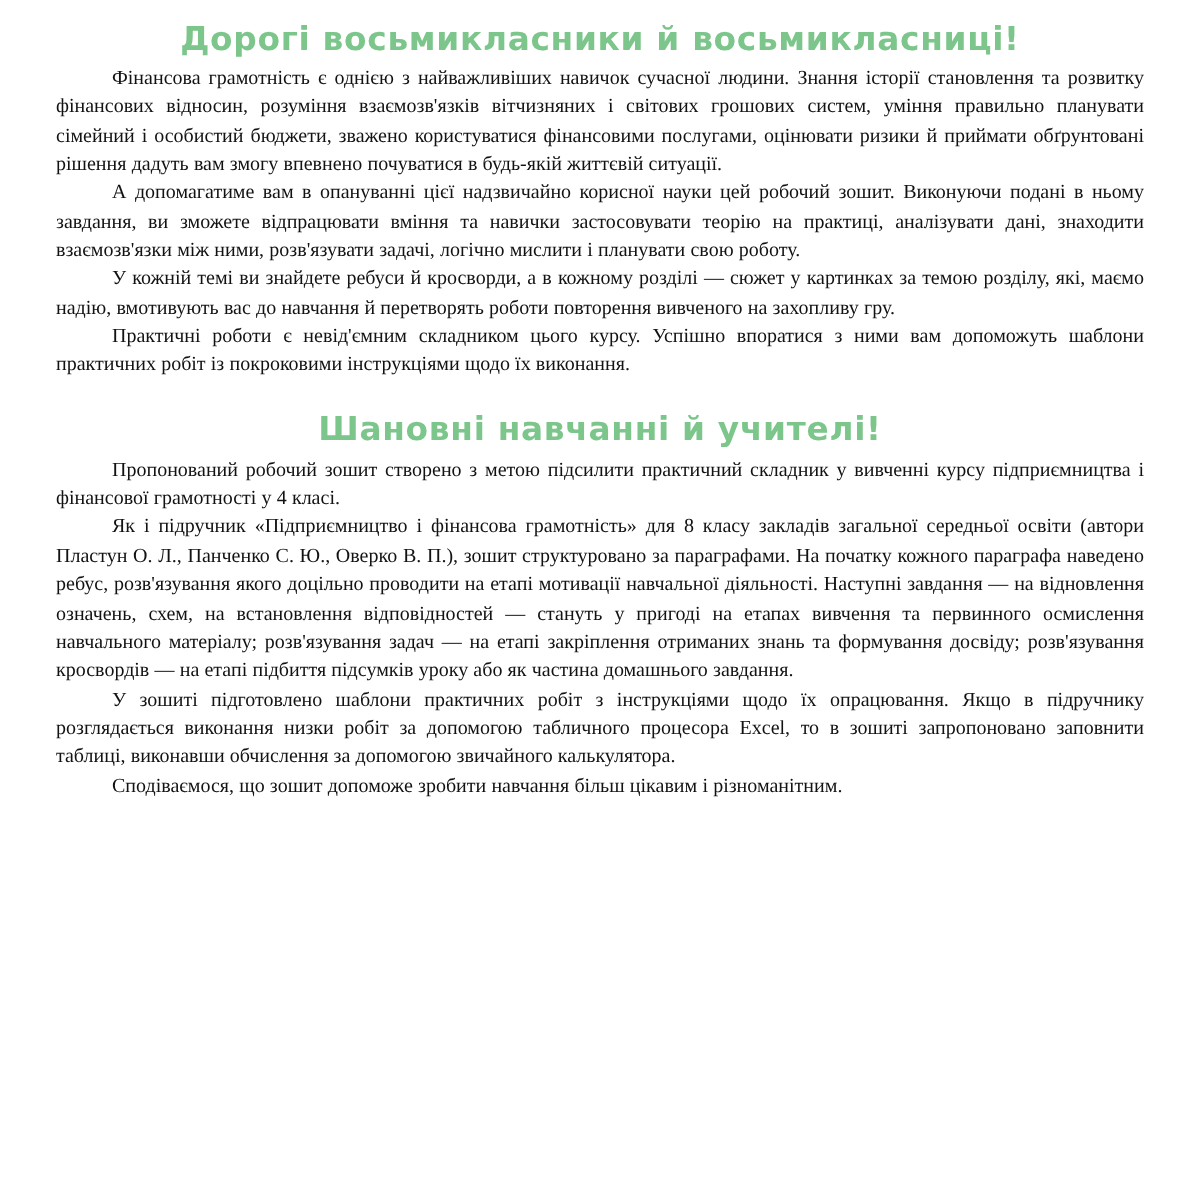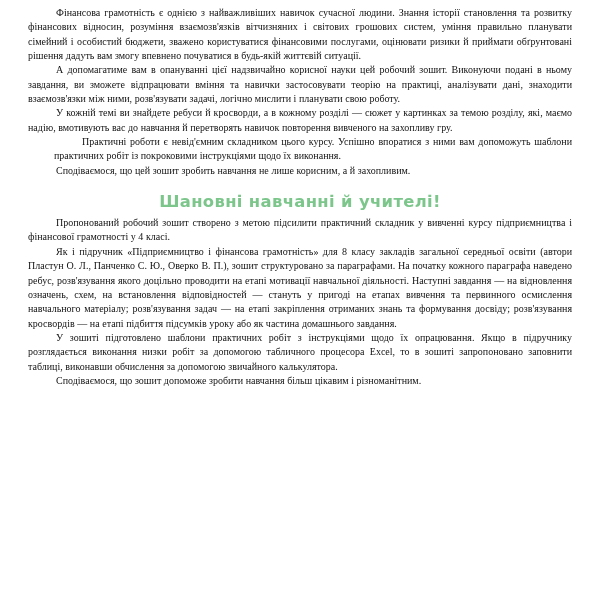--- a/index.html
+++ b/index.html
@@ -58,26 +58,26 @@
   }
   .body-text:last-child { margin-bottom: 0; }
   .block-teachers { }
 </style>
 </head>
 <body>
 
 <div class="page" style="background: rgb(255, 255, 255);">
 
   <div class="block-students">
+    <h1 class="section-heading heading-1" style="color: rgb(124, 198, 139);">Дорогі восьмикласники й восьмикласниці!</h1>
 
     <p class="body-text" style="color: rgb(18, 18, 18);">Фінансова грамотність є однією з найважливіших навичок сучасної людини. Знання історії становлення та розвитку фінансових відносин, розуміння взаємозв'язків вітчизняних і світових грошових систем, уміння правильно планувати сімейний і особистий бюджети, зважено користуватися фінансовими послугами, оцінювати ризики й приймати обґрунтовані рішення дадуть вам змогу впевнено почуватися в будь-якій життєвій ситуації.</p>
     <p class="body-text" style="color: rgb(18, 18, 18);">А допомагатиме вам в опануванні цієї надзвичайно корисної науки цей робочий зошит. Виконуючи подані в ньому завдання, ви зможете відпрацювати вміння та навички застосовувати теорію на практиці, аналізувати дані, знаходити взаємозв'язки між ними, розв'язувати задачі, логічно мислити і планувати свою роботу.</p>
-    <p class="body-text" style="color: rgb(18, 18, 18);">У кожній темі ви знайдете ребуси й кросворди, а в кожному розділі — сюжет у картинках за темою розділу, які, маємо надію, вмотивують вас до навчання й перетворять навичок повторення вивченого на захопливу гру.</p>
-    <p class="body-text" style="color: rgb(18, 18, 18); margin-left: 26px;">Практичні роботи є невід'ємним складником цього курсу. Успішно впоратися з ними вам допоможуть шаблони практичних робіт із покроковими інструкціями щодо їх виконання.</p>
-    <p class="body-text" style="color: rgb(18, 18, 18);">Сподіваємося, що цей зошит зробить навчання не лише корисним, а й захопливим.</p>
+    <p class="body-text" style="color: rgb(18, 18, 18);">У кожній темі ви знайдете ребуси й кросворди, а в кожному розділі — сюжет у картинках за темою розділу, які, маємо надію, вмотивують вас до навчання й перетворять роботи повторення вивченого на захопливу гру.</p>
+    <p class="body-text" style="color: rgb(18, 18, 18);">Практичні роботи є невід'ємним складником цього курсу. Успішно впоратися з ними вам допоможуть шаблони практичних робіт із покроковими інструкціями щодо їх виконання.</p>
   </div>
 
   <div class="block-teachers">
     <h1 class="section-heading heading-2" style="color: rgb(124, 198, 139);">Шановні навчанні й учителі!</h1>
 
     <p class="body-text" style="color: rgb(18, 18, 18);">Пропонований робочий зошит створено з метою підсилити практичний складник у вивченні курсу підприємництва і фінансової грамотності у 4 класі.</p>
     <p class="body-text" style="color: rgb(18, 18, 18);">Як і підручник «Підприємництво і фінансова грамотність» для 8 класу закладів загальної середньої освіти (автори Пластун О. Л., Панченко С. Ю., Оверко В. П.), зошит структуровано за параграфами. На початку кожного параграфа наведено ребус, розв'язування якого доцільно проводити на етапі мотивації навчальної діяльності. Наступні завдання — на відновлення означень, схем, на встановлення відповідностей — стануть у пригоді на етапах вивчення та первинного осмислення навчального матеріалу; розв'язування задач — на етапі закріплення отриманих знань та формування досвіду; розв'язування кросвордів — на етапі підбиття підсумків уроку або як частина домашнього завдання.</p>
     <p class="body-text" style="color: rgb(18, 18, 18);">У зошиті підготовлено шаблони практичних робіт з інструкціями щодо їх опрацювання. Якщо в підручнику розглядається виконання низки робіт за допомогою табличного процесора Excel, то в зошиті запропоновано заповнити таблиці, виконавши обчислення за допомогою звичайного калькулятора.</p>
     <p class="body-text" style="color: rgb(18, 18, 18);">Сподіваємося, що зошит допоможе зробити навчання більш цікавим і різноманітним.</p>
   </div>

